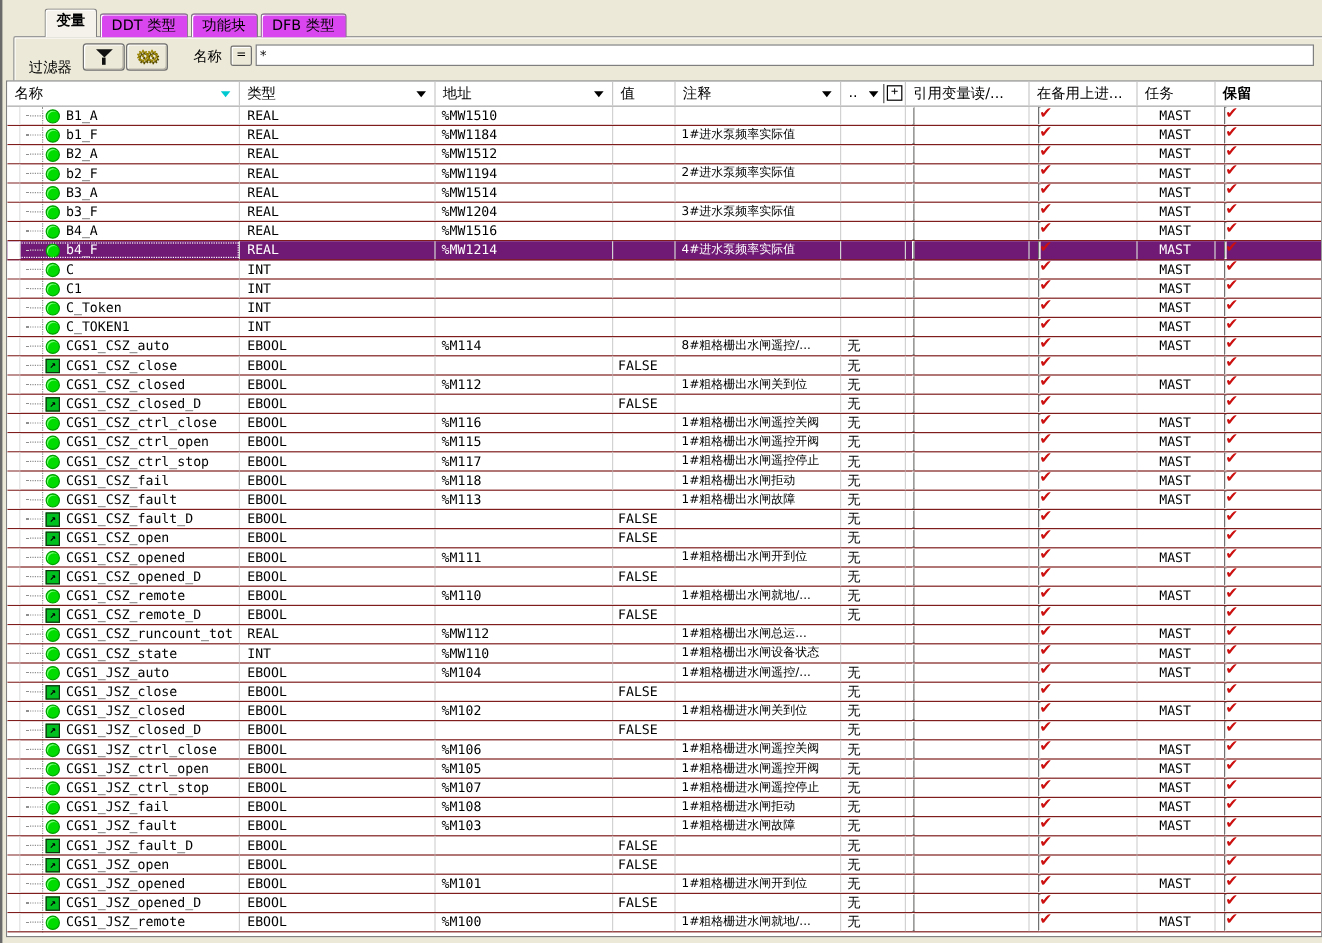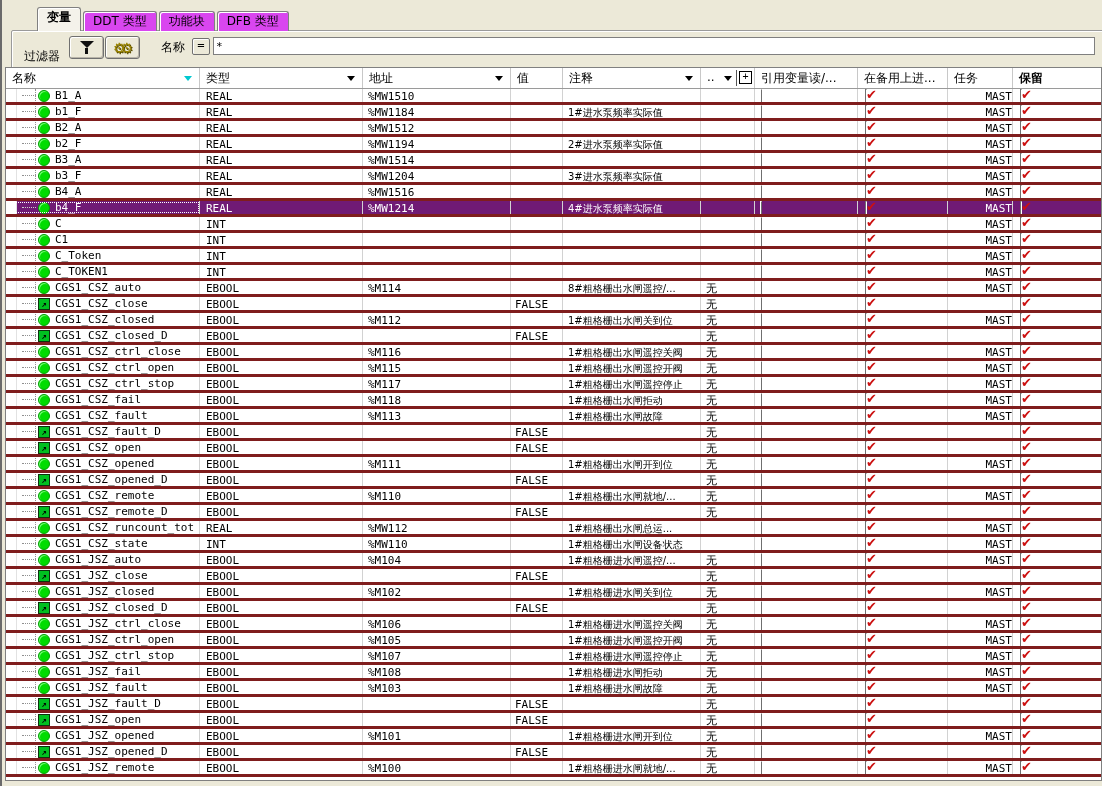--- a/index.html
+++ b/index.html
@@ -59,40 +59,40 @@
   .sortarr{position:absolute;right:7px;top:8px;width:0;height:0;border-left:4px solid transparent;border-right:4px solid transparent;border-top:5px solid #000;}
   .sortarr.cyan{border-top-color:#00c8d0;}
   .plusbox{
     position:absolute;right:2px;top:3px;width:11px;height:11px;border:1px solid #000;
     font-size:10px;line-height:10px;text-align:center;background:#fff;font-family:"DejaVu Sans Mono",monospace;
   }
   .hsep{position:absolute;right:17px;top:2px;bottom:2px;border-left:1px solid #555;}
   .gbody{position:relative;height:692px;overflow:hidden;background:#fff;}
   .trunk{position:absolute;left:29px;top:0;bottom:4px;border-left:1px dotted #909090;z-index:0;}
   .row{
-    display:flex;height:16px;box-sizing:border-box;border-bottom:3px solid #7f1d1d;
+    display:flex;height:16px;box-sizing:border-box;border-bottom:1px solid #7f1d1d;
     font-size:11px;font-family:"DejaVu Sans Mono","Liberation Mono",monospace;
     position:relative;z-index:1;cursor:default;
   }
   .c{box-sizing:border-box;border-right:1px solid #d2d2d2;overflow:hidden;white-space:nowrap;line-height:15px;flex:none;}
   .c-name{width:194px;display:flex;align-items:center;}
   .gutter{width:10px;align-self:stretch;border-right:1px solid #e2e2e2;flex:none;background:#fff;}
   .branch{width:14px;margin-left:5px;border-top:1px dotted #909090;height:0;flex:none;}
   .vicon{flex:none;margin:0 5px 0 2px;}
   .ic-circle{width:10px;height:10px;border-radius:50%;background:#00dc00;border:1px solid #00a000;box-shadow:inset 1px 1px 0 #70ff70;}
   .ic-arrow{width:10px;height:10px;background:#00c020;border:1px solid #103010;font-size:9px;line-height:10px;text-align:center;color:#000;font-weight:bold;}
   .ic-arrow::after{content:"\2197";}
   .c-type{width:163px;padding-left:6px;}
   .c-addr{width:148px;padding-left:5px;}
   .c-value{width:52px;padding-left:4px;}
   .c-comment{width:138px;padding-left:5px;font-family:"DejaVu Sans",sans-serif;font-size:10px;}
   .c-scope{width:54px;padding-left:5px;font-family:"DejaVu Sans",sans-serif;}
   .c-ref{width:103px;}
   .c-backup{width:90px;}
-  .c-task{width:65px;padding-left:18px;text-align:right;}
+  .c-task{width:65px;padding-left:18px;}
   .c-retain{flex:1;border-right:none;}
   .pbtn{
     width:13px;height:13px;margin:1px 0 0 5px;background:#d8d4cc;
     border:1px solid;border-color:#ffffff #6f6f6f #6f6f6f #ffffff;
     box-shadow:inset 1px 1px 0 #f2f0ea, inset -1px -1px 0 #aaa79c;box-sizing:border-box;
   }
   .chk{
     width:13px;height:13px;margin:1px 0 0 7px;background:#f2f2f2;
     border:1px solid;border-color:#707070 #ffffff #ffffff #707070;
     position:relative;box-sizing:border-box;

